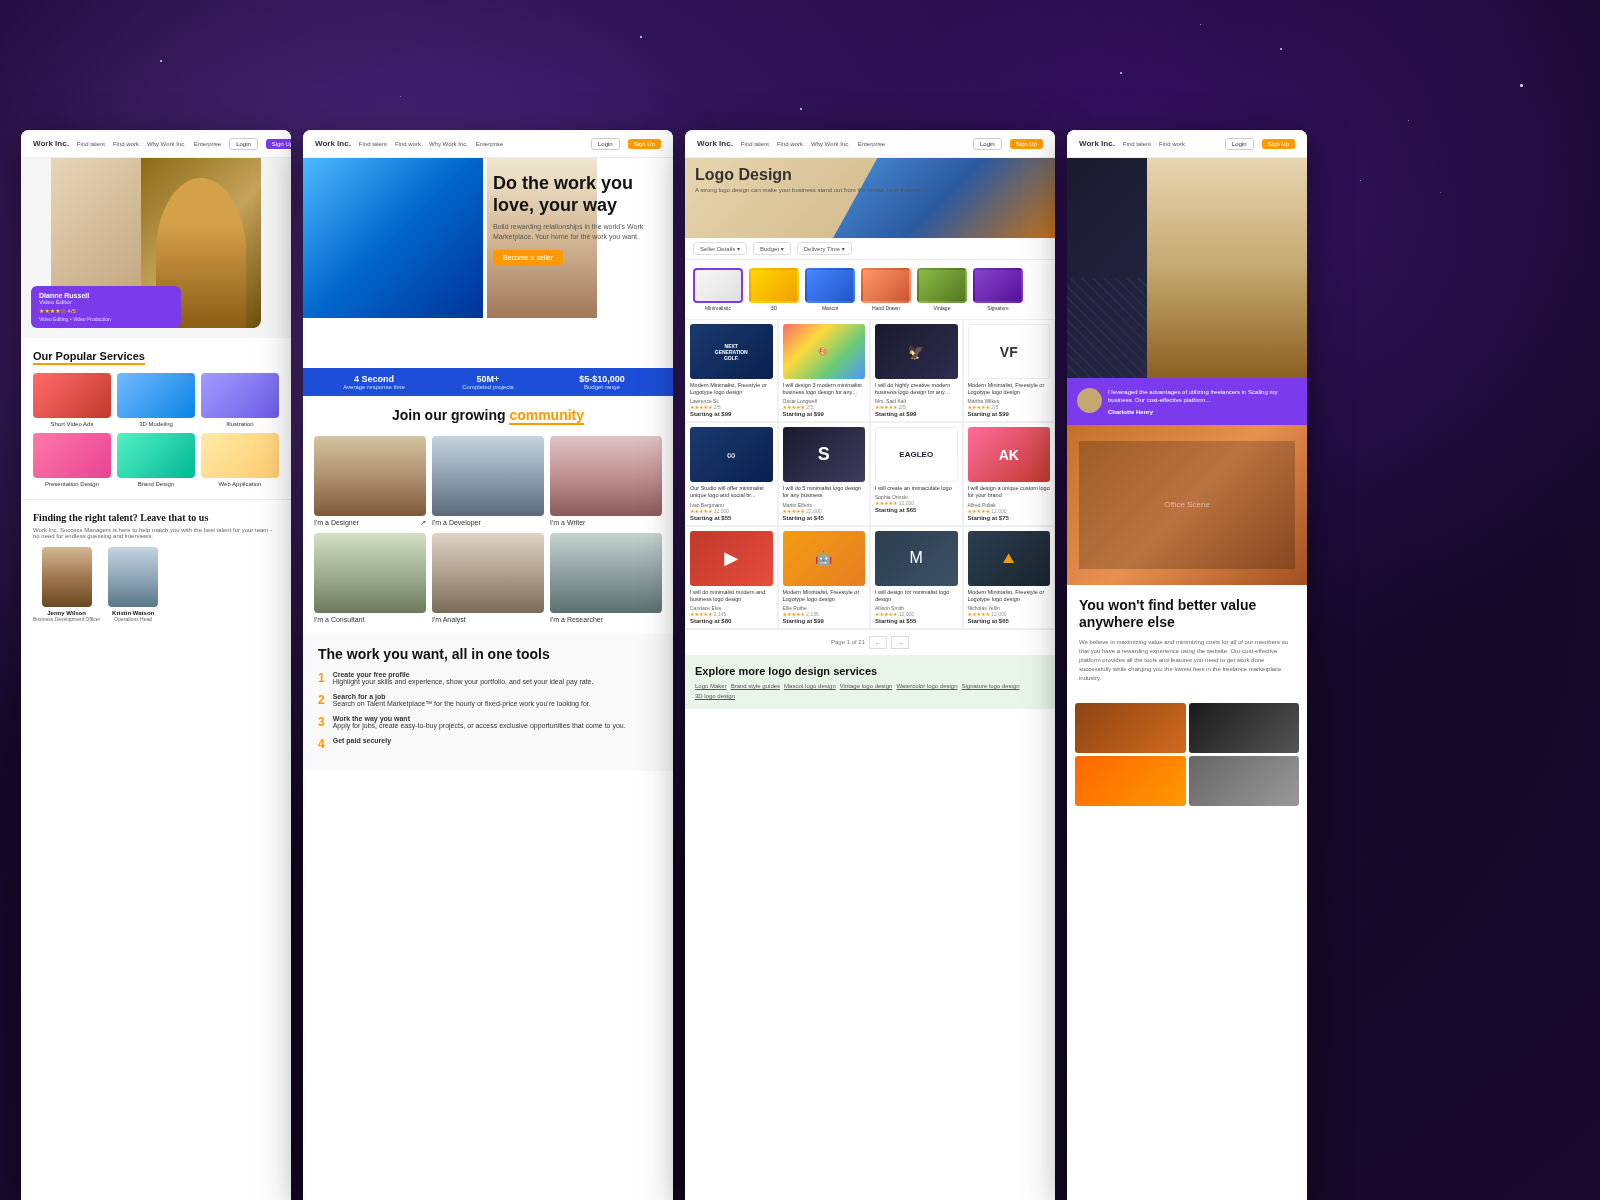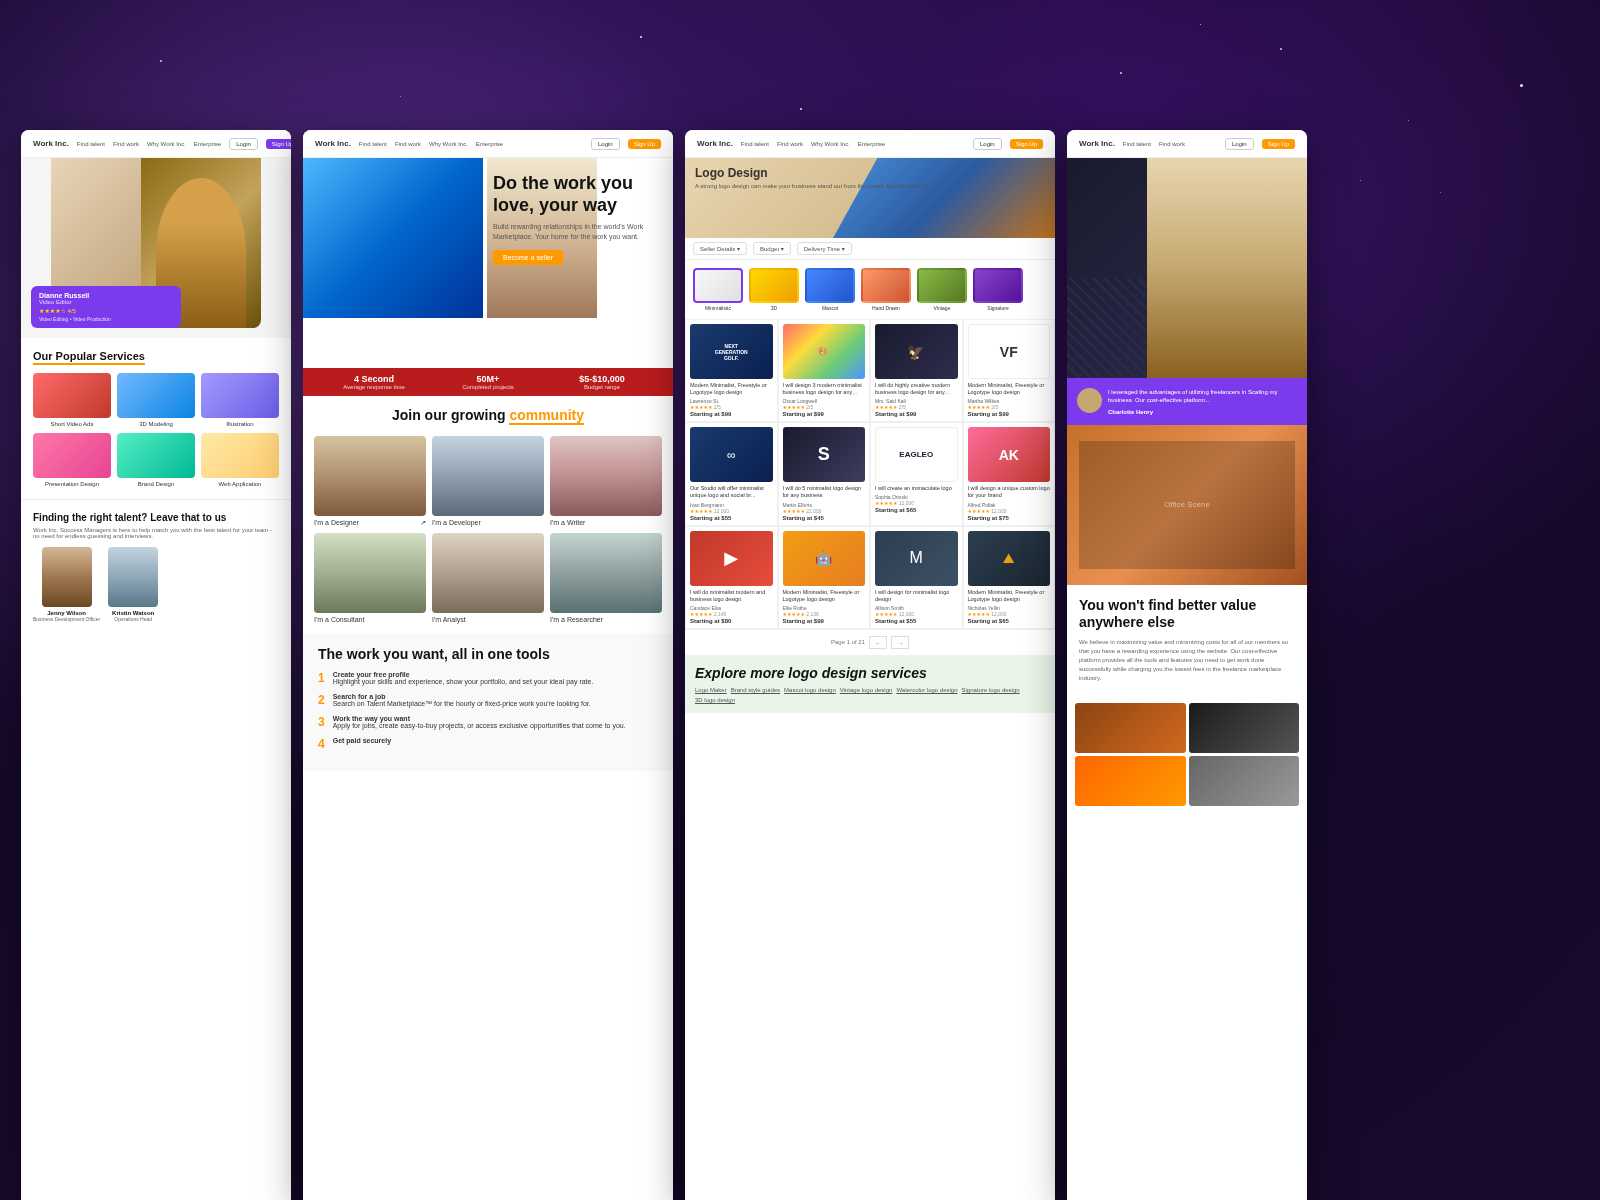--- a/index.html
+++ b/index.html
@@ -213,20 +213,21 @@
     .p1-finding-section {
       padding: 12px;
       border-top: 1px solid #eee;
     }
 
     .p1-finding-title {
       font-size: 10px;
       font-weight: bold;
       color: #111;
       margin-bottom: 4px;
+      font-family: Liberation Serif, serif;
     }
 
     .p1-finding-desc { font-size: 6px; color: #666; margin-bottom: 8px; }
 
     .p1-persons {
       display: flex;
       gap: 8px;
     }
 
     .p1-person {
@@ -299,21 +300,21 @@
       color: white;
       padding: 4px 10px;
       border-radius: 3px;
       font-size: 7px;
       margin-top: 8px;
     }
 
     .p2-stats {
       display: flex;
       gap: 6px;
-      background: #b91c1c;
+      background: #1d4ed8;
       padding: 6px 17px;
     }
 
     .p2-stat {
       flex: 1;
       text-align: center;
       color: white;
     }
 
     .p2-stat-num { font-size: 9px; font-weight: bold; }
@@ -412,21 +413,21 @@
       clip-path: polygon(20% 0, 100% 0, 100% 100%, 0% 100%);
     }
 
     .p3-banner-text {
       position: absolute;
       left: 10px;
       top: 8px;
       z-index: 2;
     }
 
-    .p3-banner-title { font-size: 12px; font-weight: bold; color: #333; }
+    .p3-banner-title { font-size: 16px; font-weight: bold; color: #333; }
     .p3-banner-sub { font-size: 6px; color: #555; margin-top: 2px; line-height: 1.4; }
 
     .p3-filters {
       display: flex;
       align-items: center;
       padding: 4px 8px;
       gap: 6px;
       border-bottom: 1px solid #eee;
       background: #fff;
     }
@@ -517,21 +518,21 @@
       gap: 4px;
       padding: 6px;
       border-top: 1px solid #eee;
     }
 
     .p3-explore {
       background: #e8f5e8;
       padding: 10px;
     }
 
-    .p3-explore-title { font-size: 14px; font-weight: bold; color: #111; margin-bottom: 6px; font-style: italic; }
+    .p3-explore-title { font-size: 11px; font-weight: bold; color: #111; margin-bottom: 6px; }
     .p3-explore-links { display: flex; flex-wrap: wrap; gap: 4px; }
     .p3-explore-link { font-size: 6px; color: #555; text-decoration: underline; }
 
     
     .p4-hero {
       height: 220px;
       background: linear-gradient(135deg, #1a1a2e, #2d2d4e);
       position: relative;
       overflow: hidden;
     }

